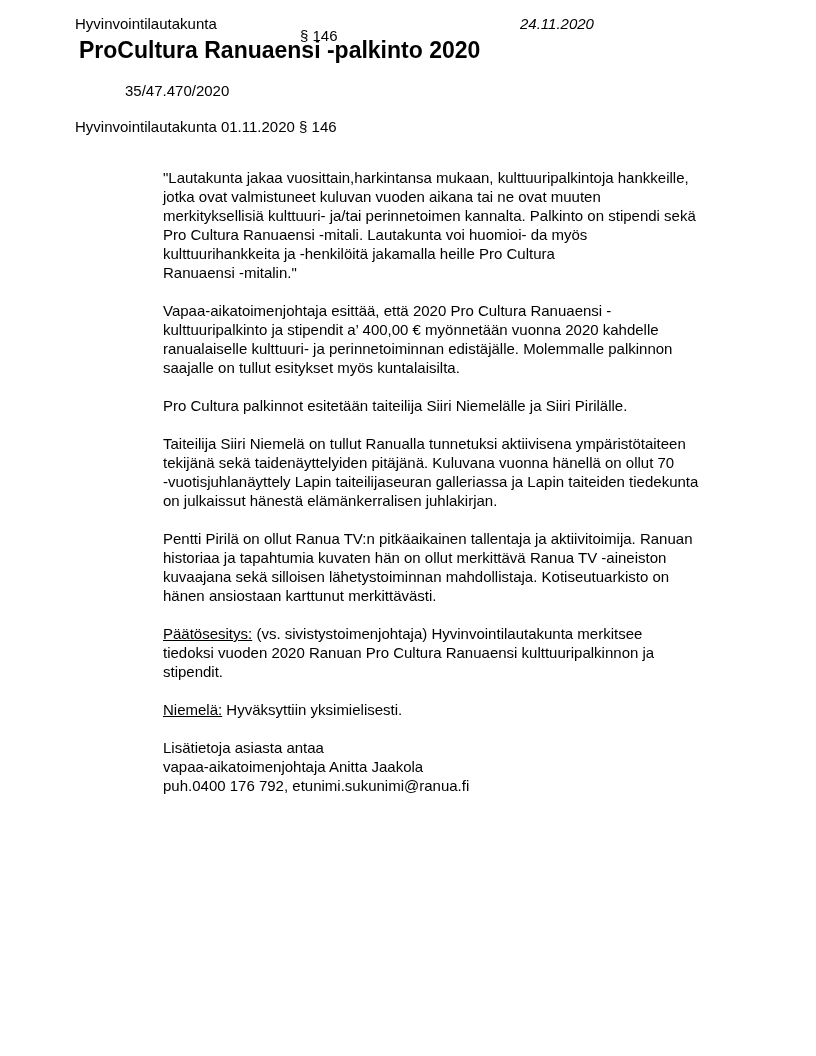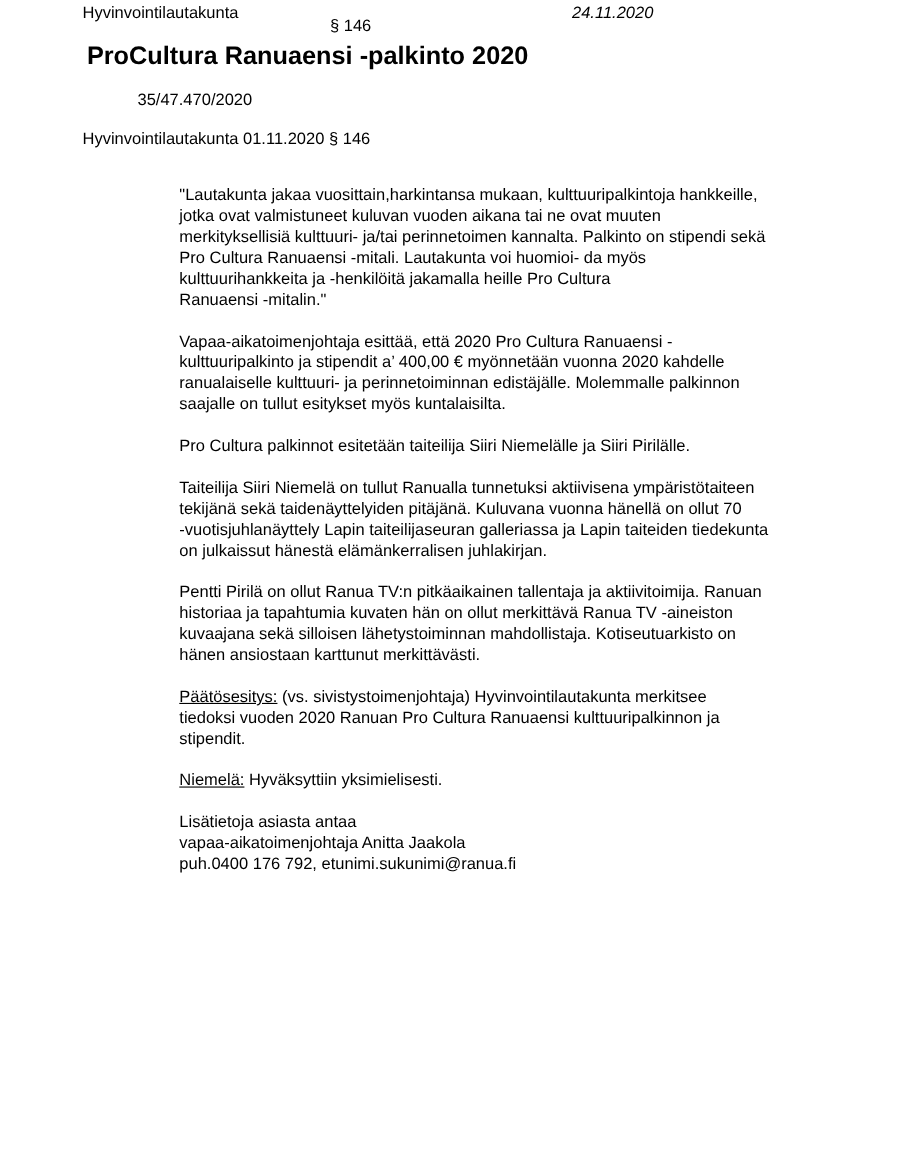--- a/index.html
+++ b/index.html
@@ -14,21 +14,21 @@
     background: #ffffff;
     color: #000000;
     font-family: "Liberation Sans", "DejaVu Sans", sans-serif;
     font-size: 15px;
     line-height: 19px;
     overflow: hidden;
   }
   
   .doc-header {
     position: absolute;
-    top: 2px;
+    top: 14px;
     left: 0;
     right: 0;
     height: 18px;
   }
   .doc-header .committee { position: absolute; left: 75px; top: 0; }
   .doc-header .section   { position: absolute; left: 300px; top: 0; margin-top: 12px; }
   .doc-header .date      { position: absolute; left: 520px; top: 0; font-style: italic; }
 
   .doc-title {
     position: absolute;

